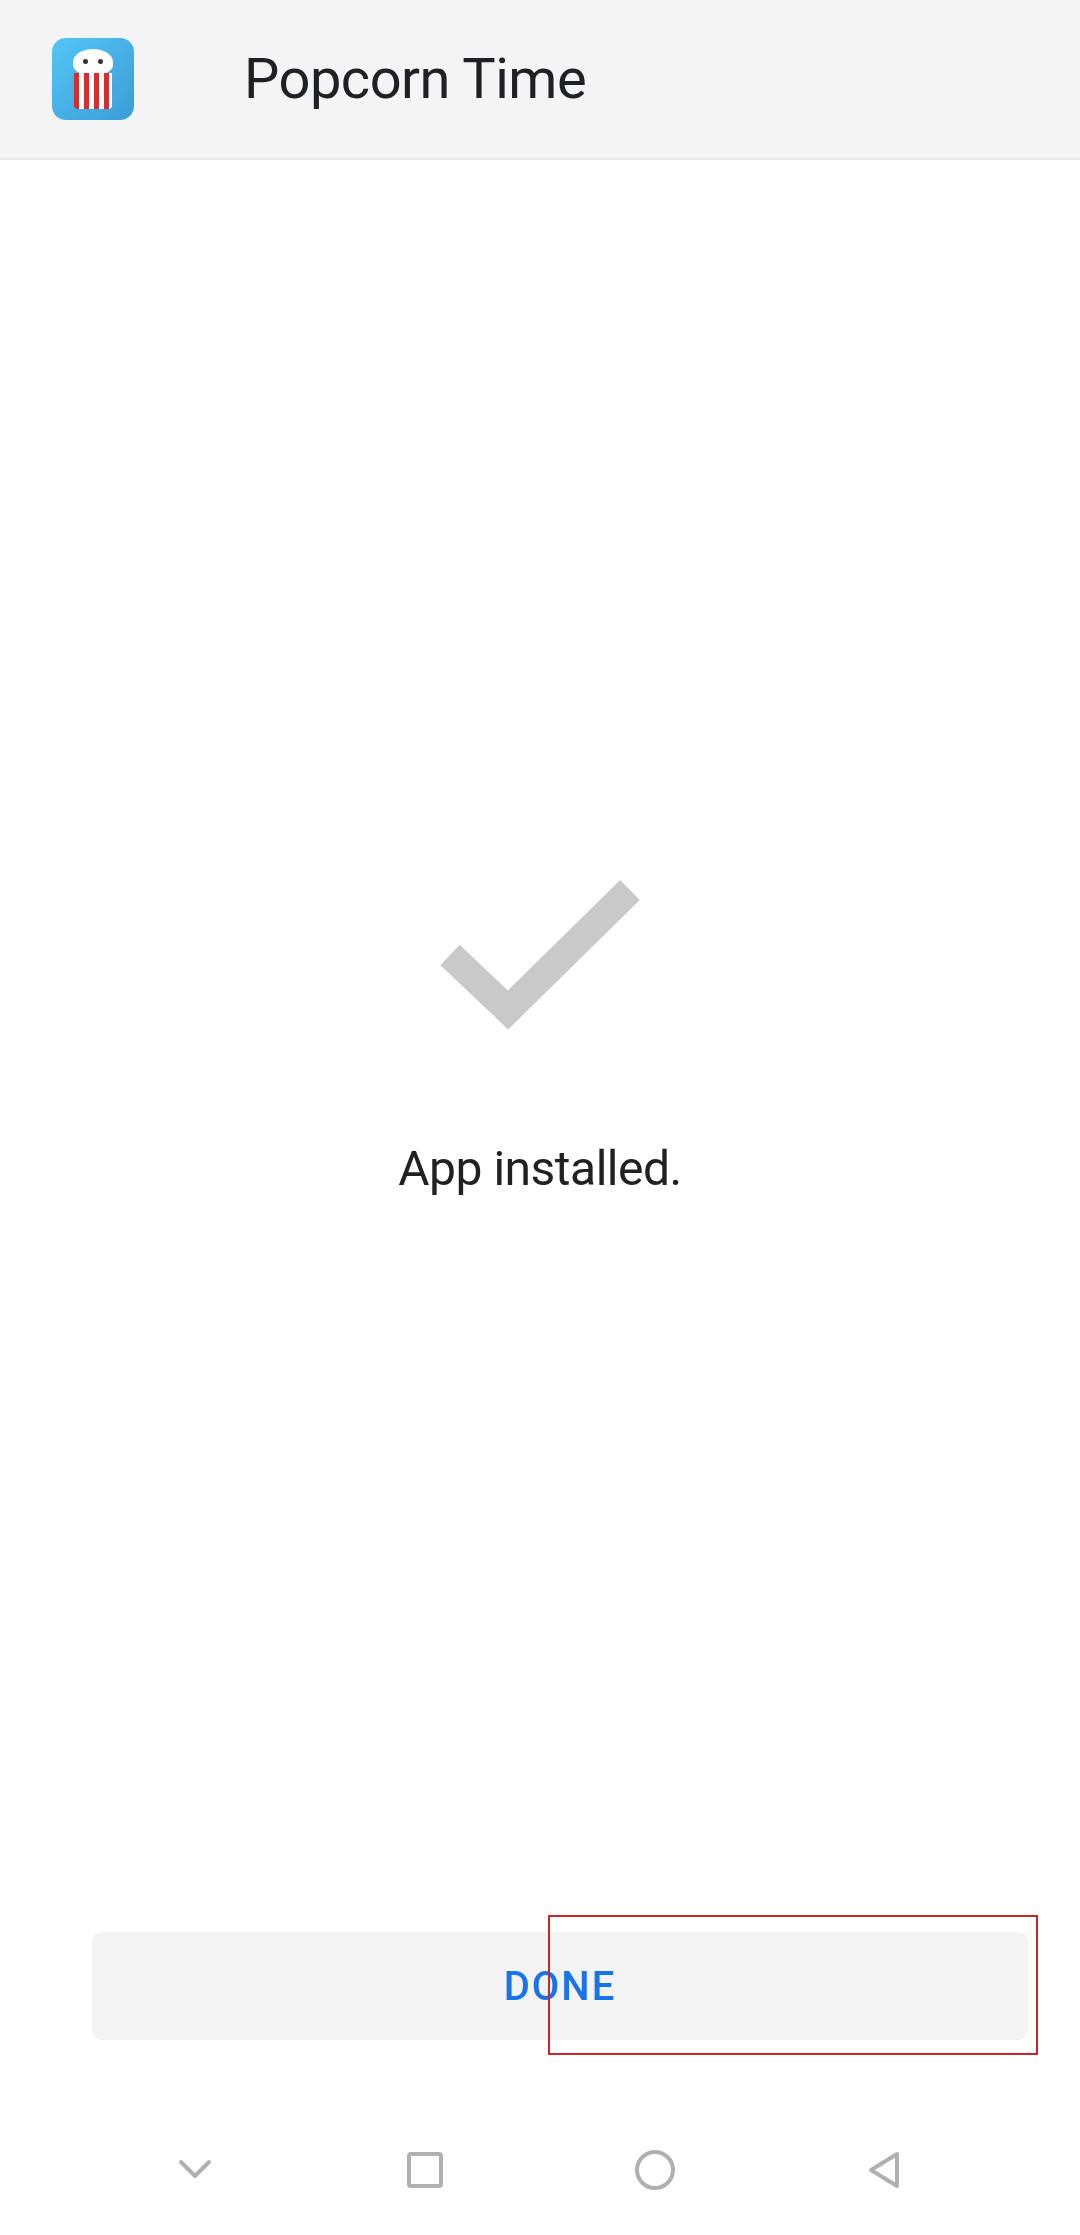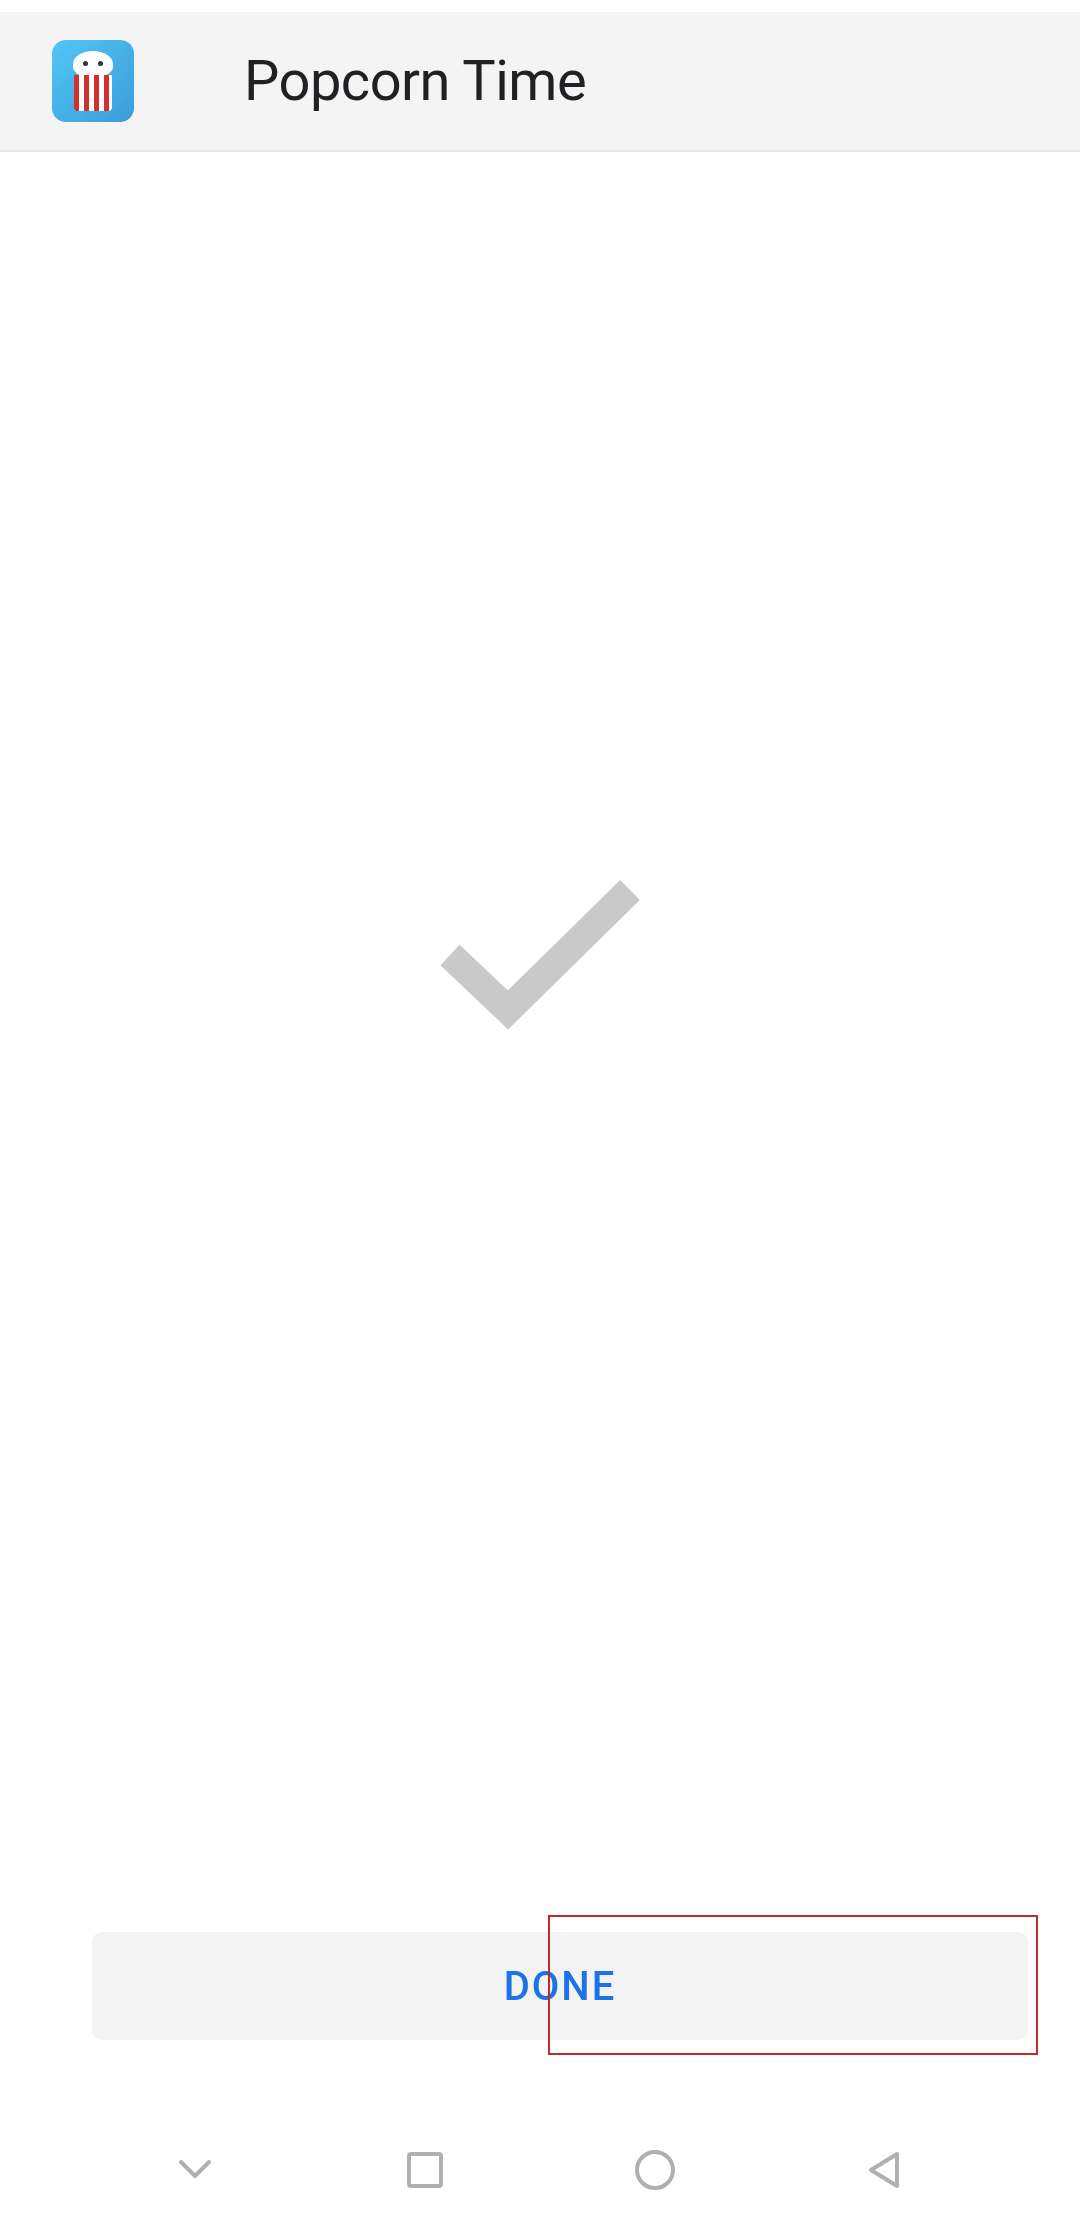--- a/index.html
+++ b/index.html
@@ -12,27 +12,26 @@
       width: 1080px;
       height: 2235px;
       font-family: 'Roboto', 'Segoe UI', Arial, sans-serif;
       background: #ffffff;
       position: relative;
       overflow: hidden;
     }
     
     .header {
       width: 100%;
-      height: 140px;
+      height: 160px;
       background: #f4f4f4;
       border-bottom: 2px solid #e8e8e8;
       display: flex;
       align-items: center;
       padding-left: 52px;
-      margin-top: 12px;
     }
     
     .app-icon {
       width: 82px;
       height: 82px;
       border-radius: 14px;
       background: linear-gradient(135deg, #52c5f5 0%, #3a9dd8 100%);
       display: flex;
       align-items: center;
       justify-content: center;
@@ -193,20 +192,21 @@
   </div>
   <div class="app-title">Popcorn Time</div>
 </div>
 
 <div class="content">
   <div class="checkmark-container">
     <svg class="checkmark" viewBox="0 0 220 180">
       <path d="M 20 95 L 78 150 L 200 30" stroke="#c9c9c9" stroke-width="28" fill="none" stroke-linecap="butt" stroke-linejoin="miter"></path>
     </svg>
   </div>
+  <div class="status-text">App installed.</div>
 </div>
 
 <div class="button-row">
   <button class="action-button">DONE</button>
 </div>
 
 <div class="highlight-box"></div>
 
 <div class="nav-bar">
   <div class="nav-icon">

